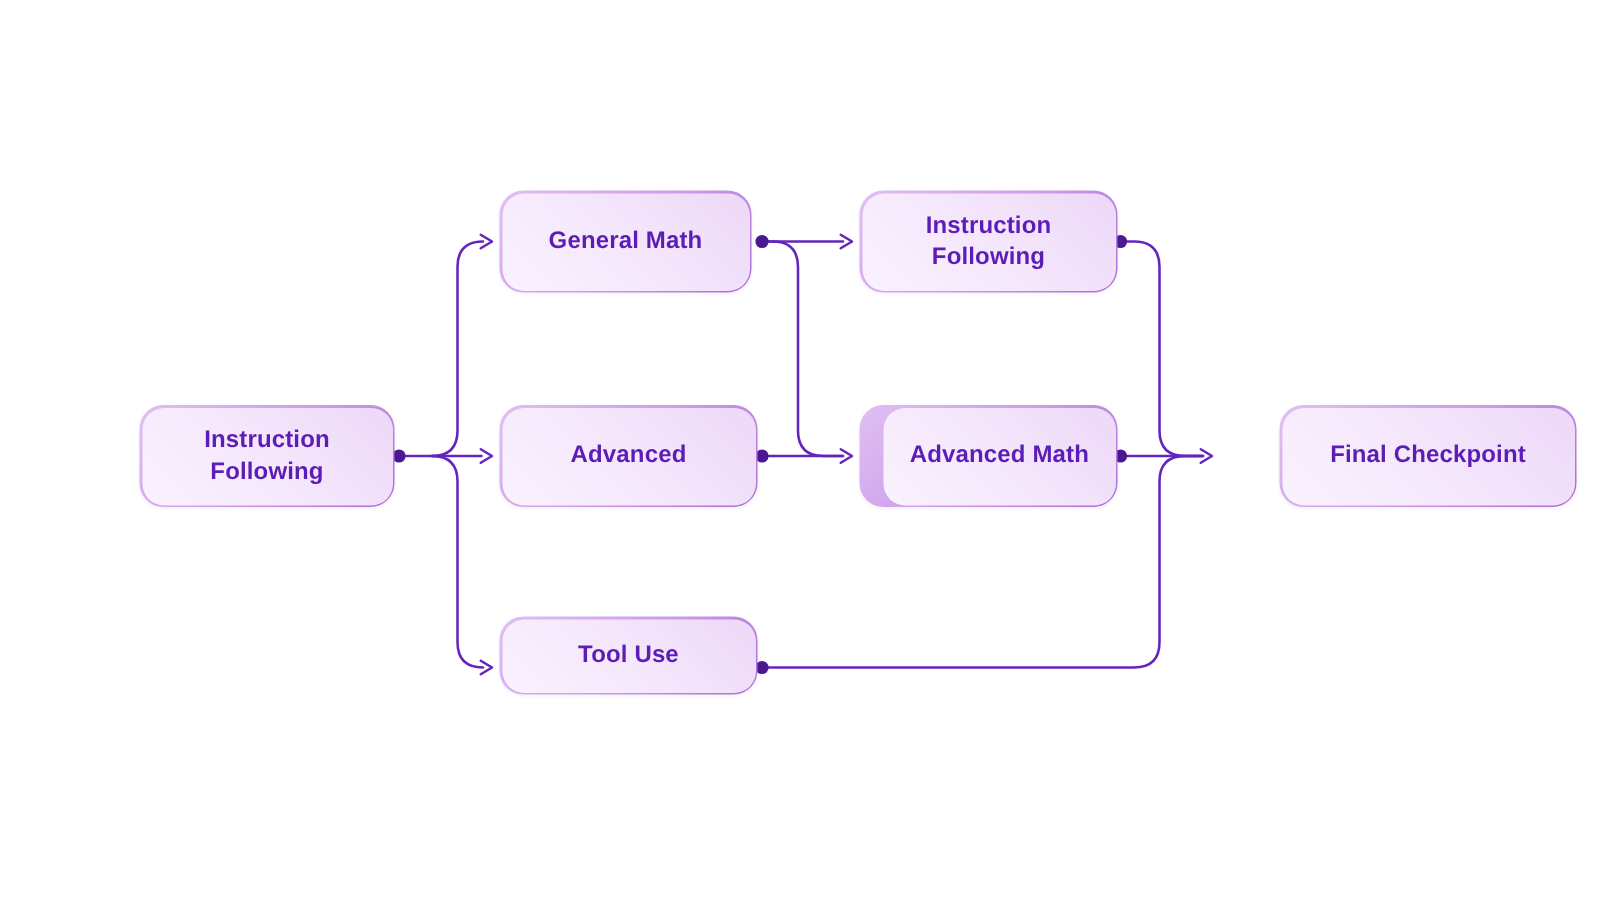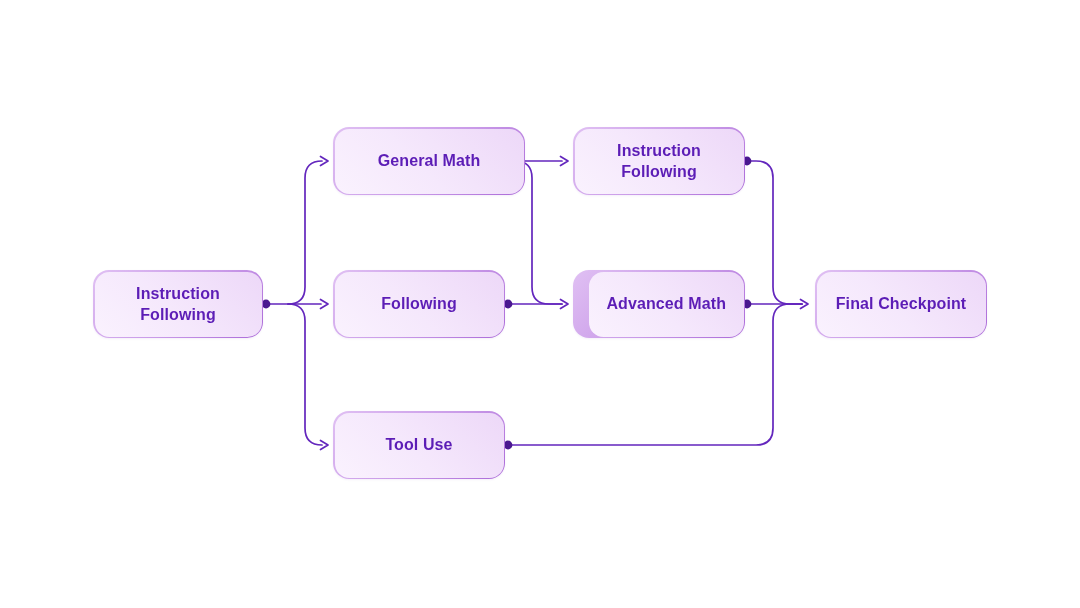--- a/index.html
+++ b/index.html
@@ -38,26 +38,26 @@
   }
   .node-label {
     color: #5c1db6;
     font-size: 16px;
     font-weight: 700;
     line-height: 1.32;
     letter-spacing: 0.1px;
   }
   
   .n-if-start   { left: 93px;  top: 270px; width: 170px; height: 68px; }
-  .n-general    { left: 333px; top: 127px; width: 192px; height: 68px; }
+  .n-general    { left: 333px; top: 127px; width: 168px; height: 68px; }
   .n-reasoning  { left: 333px; top: 270px; width: 172px; height: 68px; }
-  .n-tooluse    { left: 333px; top: 411px; width: 172px; height: 68px; }
+  .n-tooluse    { left: 333px; top: 411px; width: 172px; height: 52px; }
   .n-if-mid     { left: 573px; top: 127px; width: 172px; height: 68px; }
   .n-advanced   { left: 573px; top: 270px; width: 172px; height: 68px; padding-left: 16px; }
-  .n-final      { left: 815px; top: 270px; width: 172px; height: 68px; }
+  .n-final      { left: 853px; top: 270px; width: 198px; height: 68px; }
 
   .edge {
     fill: none;
     stroke: #6326bd;
     stroke-width: 1.7;
     stroke-linecap: round;
     stroke-linejoin: round;
   }
   .arrowhead {
     fill: none;
@@ -110,21 +110,21 @@
   </div>
 
   <div class="node n-general">
     <div class="node-inner">
       <span class="node-label">General Math</span>
     </div>
   </div>
 
   <div class="node n-reasoning">
     <div class="node-inner">
-      <span class="node-label">Following</span>
+      <span class="node-label">Advanced</span>
     </div>
   </div>
 
   <div class="node n-tooluse">
     <div class="node-inner">
       <span class="node-label">Tool Use</span>
     </div>
   </div>
 
   <div class="node n-if-mid">

